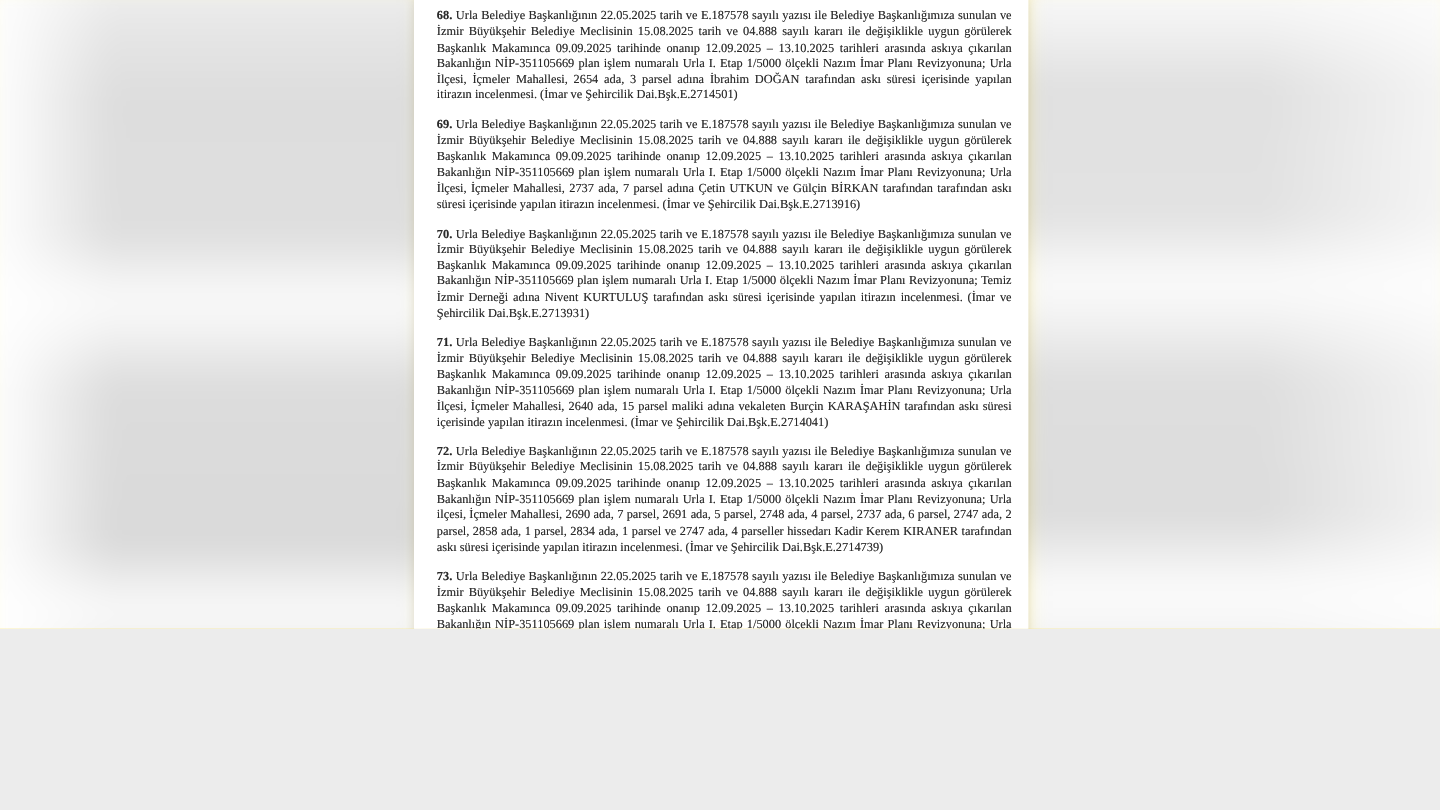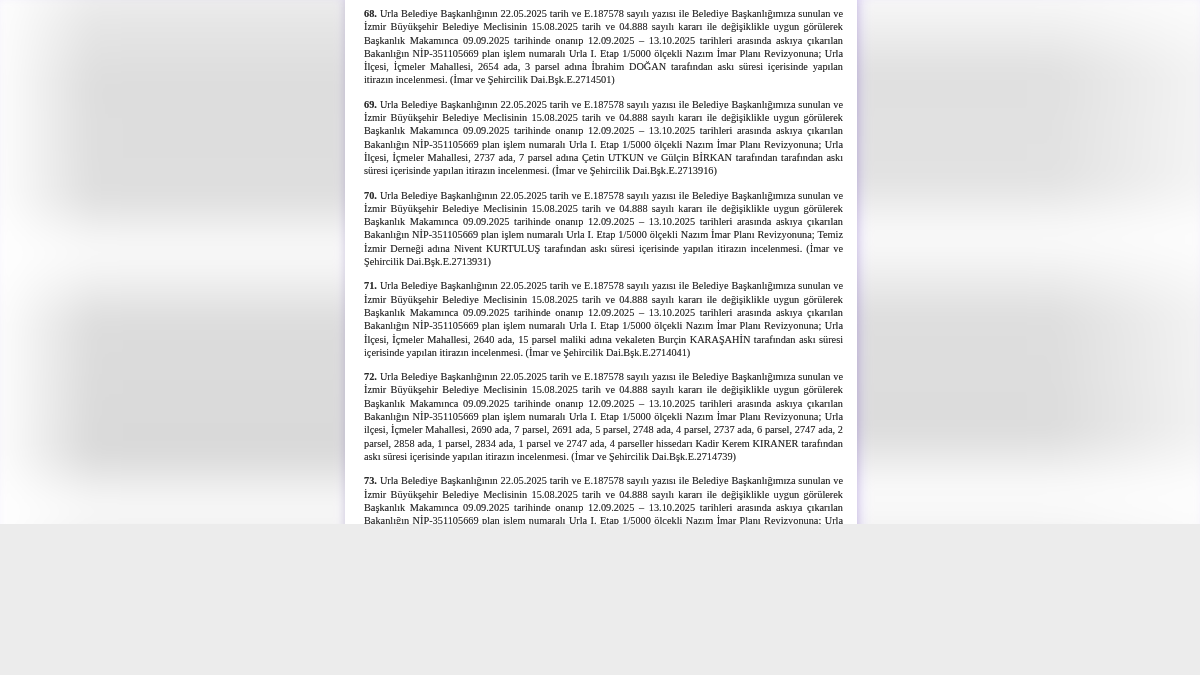--- a/index.html
+++ b/index.html
@@ -14,21 +14,21 @@
   body {
     width: 1200px; height: 675px;
     font-family: "Liberation Serif", "DejaVu Serif", serif;
     background: #ececec;
     overflow: hidden;
   }
   .stage {
     position: relative;
     width: 1200px; height: 524px;
     overflow: hidden;
-    background: #8b5cf6;
+    background: #fde047;
   }
   
   .bg {
     position: absolute; top: -20px; height: 715px;
     filter: blur(11px);
   }
   .bg-left {
     left: -20px; width: 380px;
     background:
       linear-gradient(90deg, #ffffff 0%, rgba(255,255,255,0.85) 8%, rgba(255,255,255,0) 30%),

